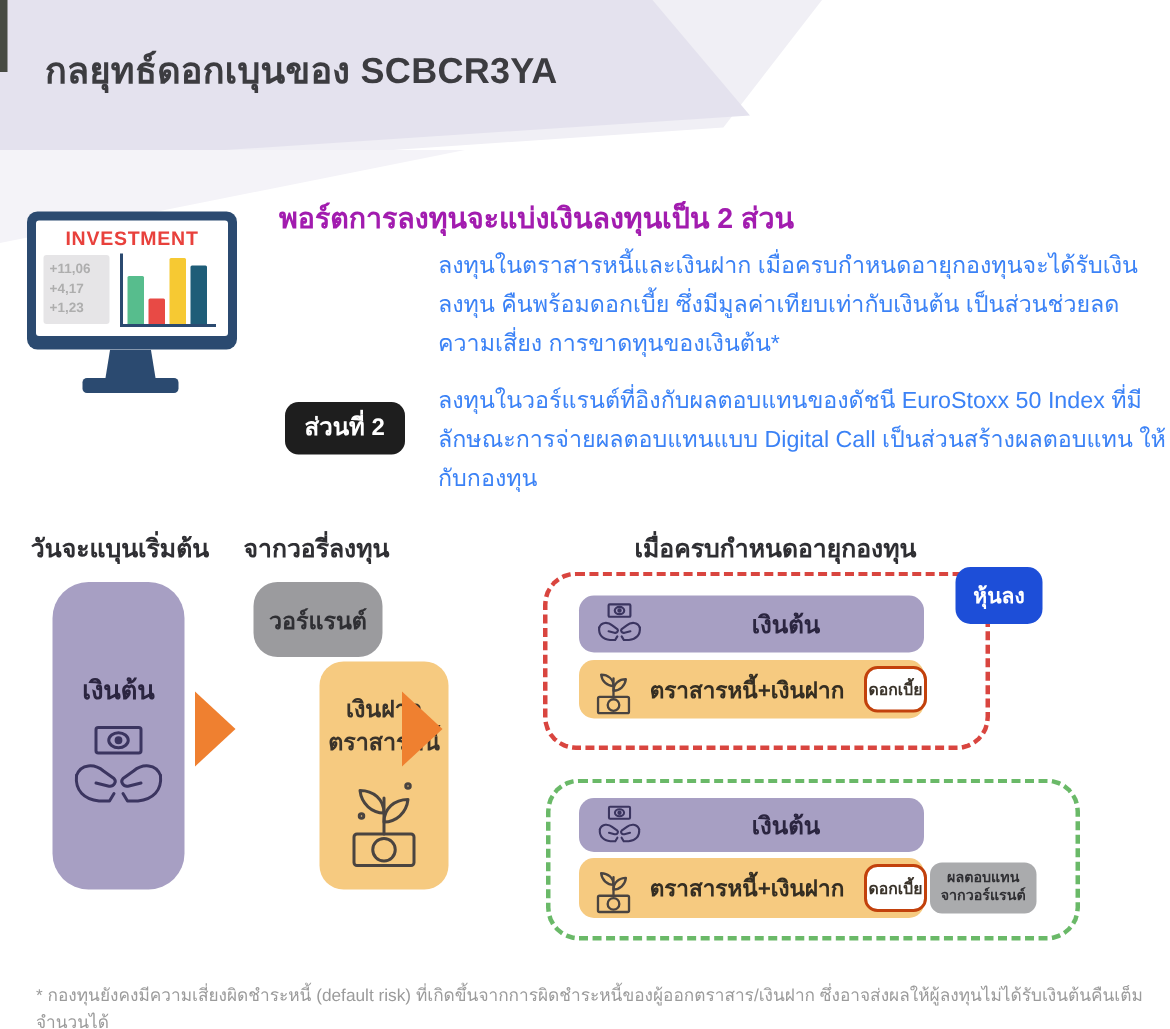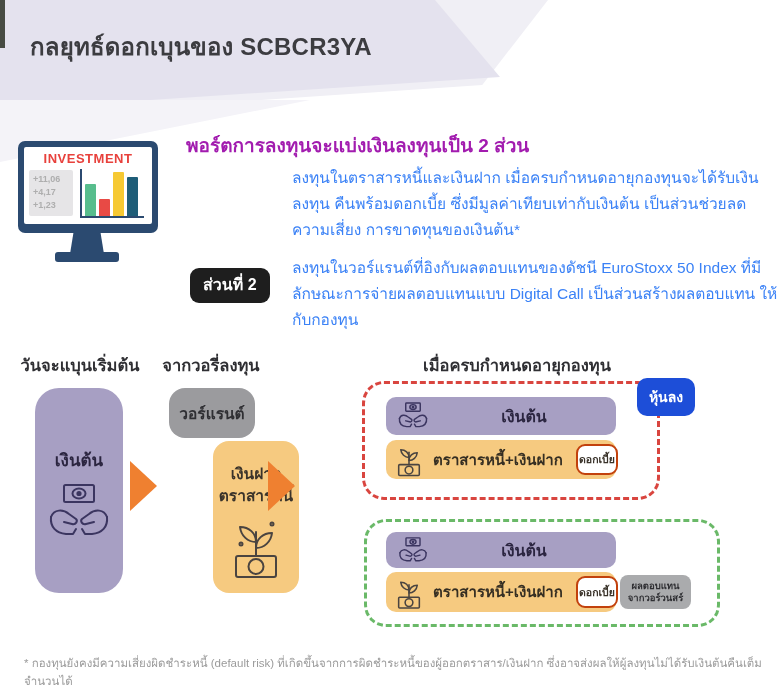--- a/index.html
+++ b/index.html
@@ -245,19 +245,19 @@
         <path d="M29 28 C21 28, 14 22, 13 13 C22 13, 29 19, 29 28 Z"></path>
         <path d="M29 34 C37 34, 44 28, 45 19 C36 19, 29 25, 29 34 Z"></path>
       </svg>
     </span>
     <span class="bar-label" style="margin-right:44px;">ตราสารหนี้+เงินฝาก</span>
   </div>
   <div class="interest-pill pill-2">ดอกเบี้ย</div>
 
   <div class="warrant-pill">
     <span>ผลตอบแทน</span>
-    <span>จากวอร์วนสร์</span>
+    <span>จากวอร์แรนต์</span>
   </div>
 
 
   <div class="footnote">* กองทุนยังคงมีความเสี่ยงผิดชำระหนี้ (default risk) ที่เกิดขึ้นจากการผิดชำระหนี้ของผู้ออกตราสาร/เงินฝาก ซึ่งอาจส่งผลให้ผู้ลงทุนไม่ได้รับเงินต้นคืนเต็มจำนวนได้</div>
 
 </div>
 
 </body></html>

